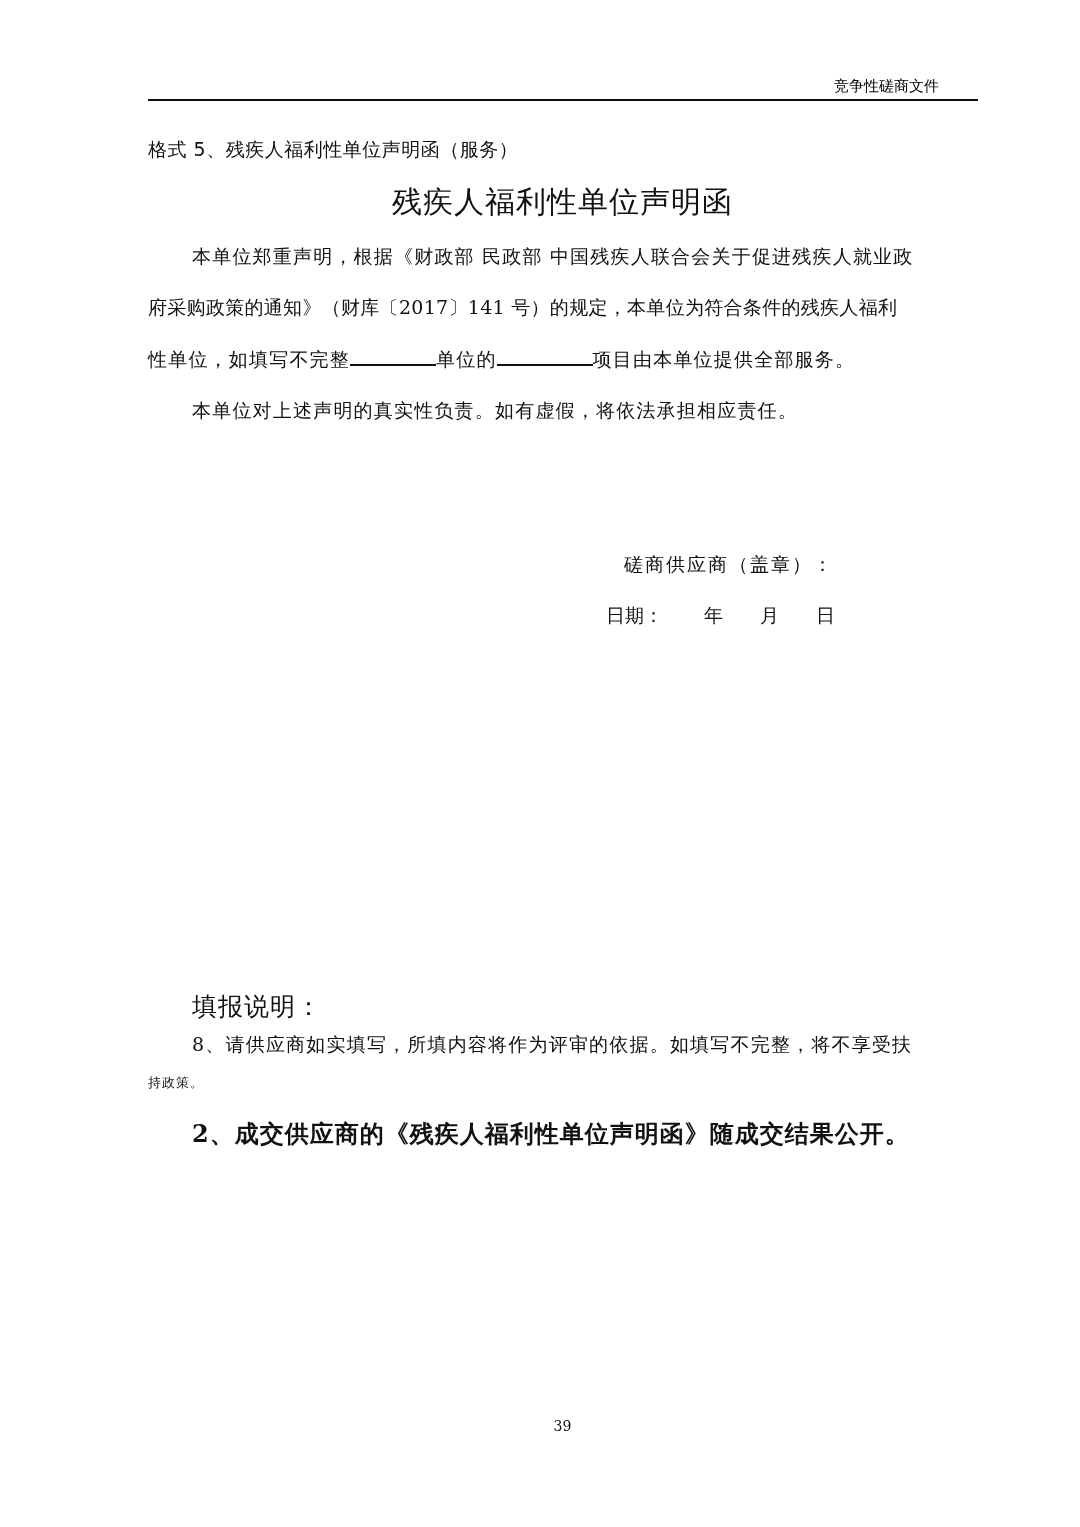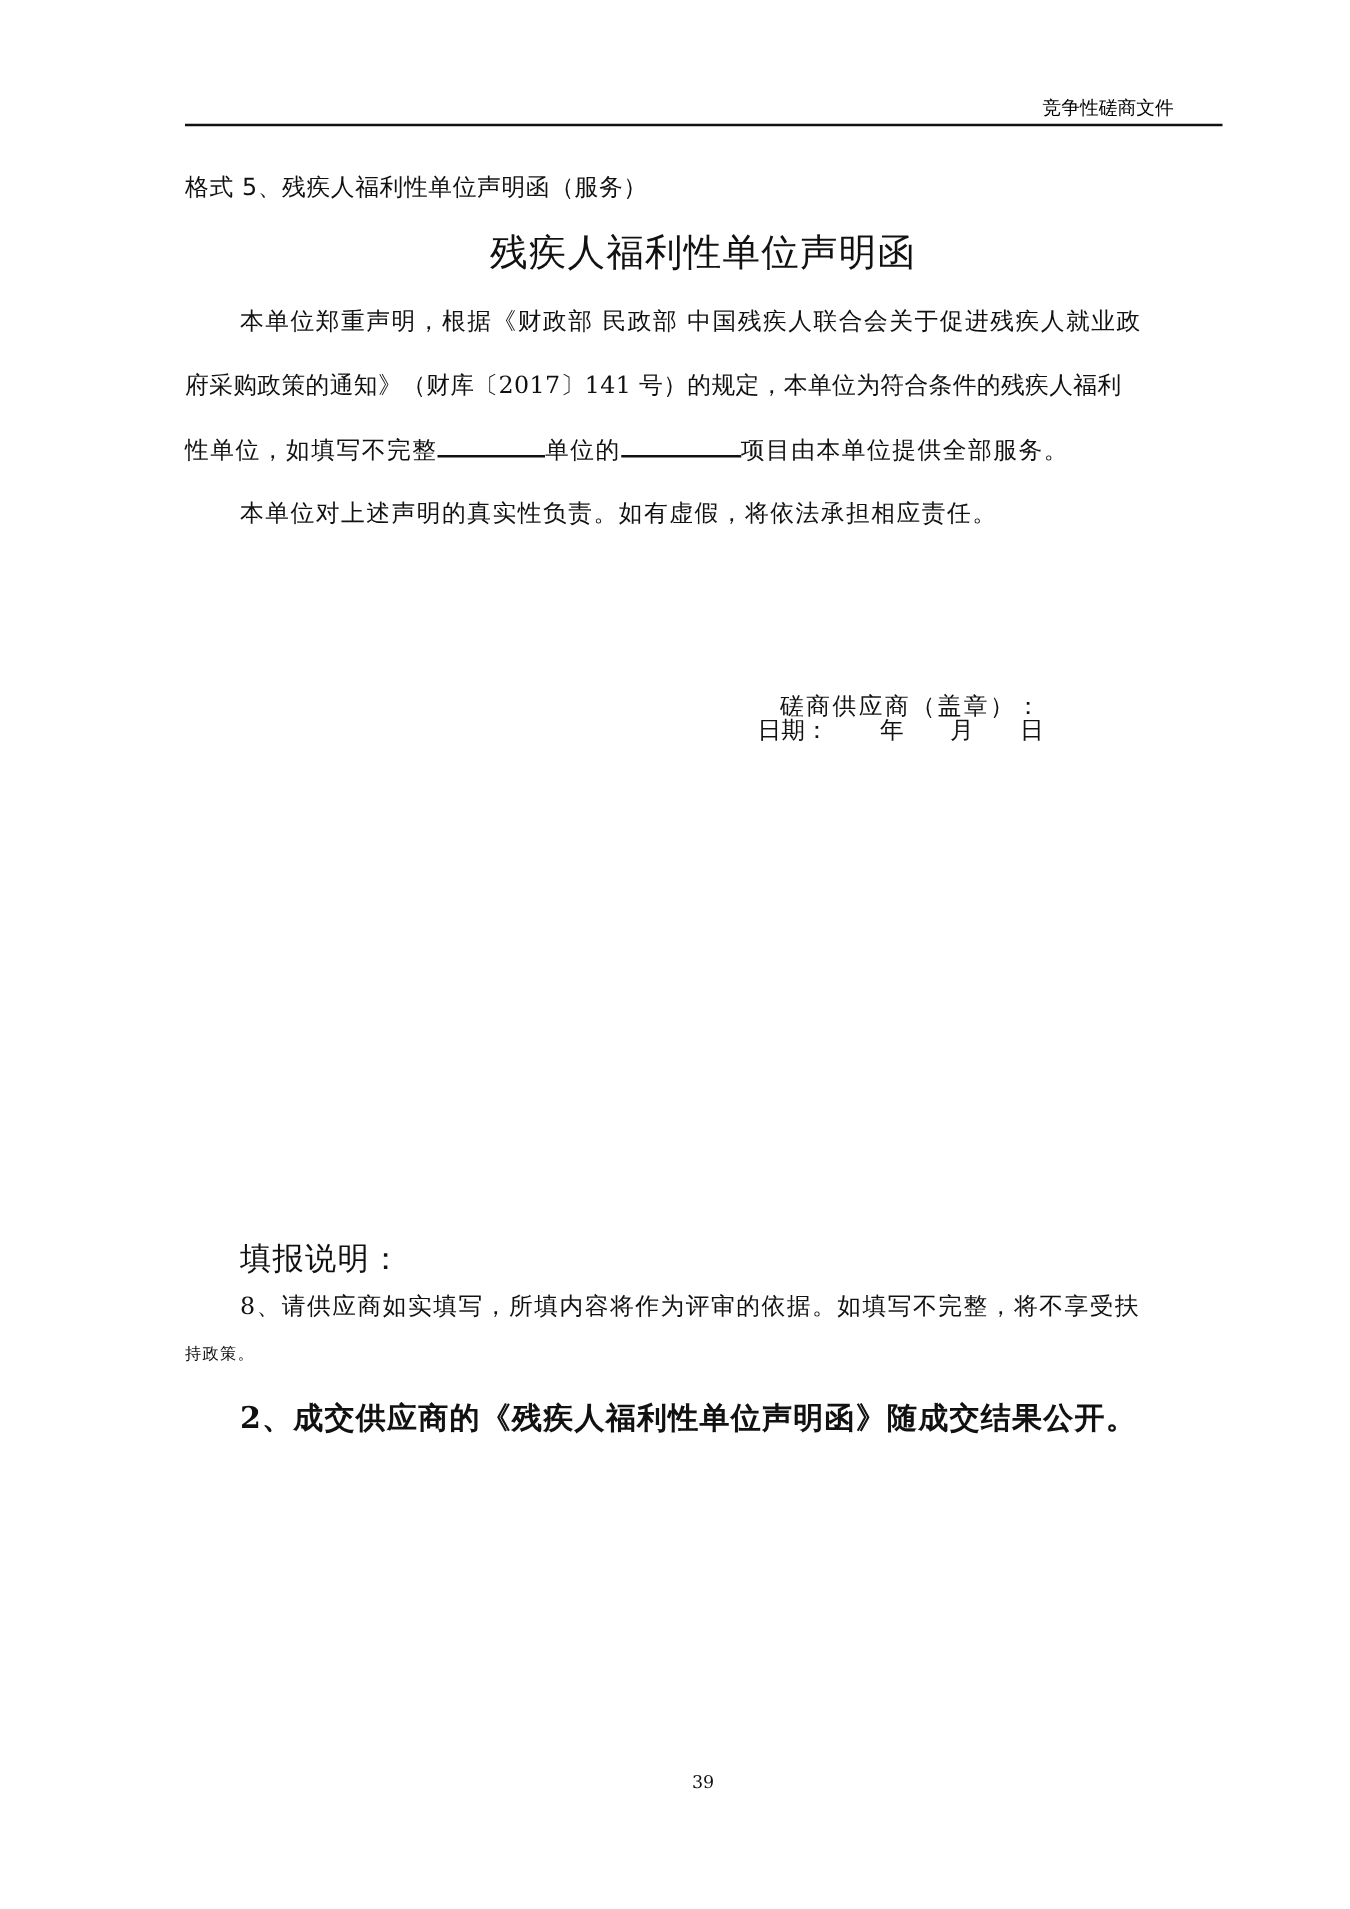--- a/index.html
+++ b/index.html
@@ -14,21 +14,21 @@
                font-family: "DejaVu Sans", "Liberation Sans", sans-serif; letter-spacing: 1px; }
   .para { font-size: 19px; letter-spacing: 1.2px; }
   .p1 { left: 192px; top: 244px; }
   .p2 { left: 148px; top: 295px; letter-spacing: 0.3px; }
   .p3 { left: 148px; top: 346px; }
   .p4 { left: 192px; top: 398px; }
   .blank { display: inline-block; border-bottom: 2px solid #111; height: 18px; vertical-align: baseline; }
   .blank1 { width: 86px; }
   .blank2 { width: 96px; }
   .sig { left: 624px; top: 552px; font-size: 19px; letter-spacing: 2px; }
-  .date { left: 606px; top: 571px; font-size: 19px; }
+  .date { left: 606px; top: 603px; font-size: 19px; }
   .date span { display: inline-block; }
   .notes-h { left: 192px; top: 990px; font-size: 25px; letter-spacing: 1px; }
   .n1 { left: 192px; top: 1032px; font-size: 19px; letter-spacing: 1.2px; }
   .n1b { left: 148px; top: 1074px; font-size: 13px; letter-spacing: 1px; }
   .n2 { left: 192px; top: 1118px; font-size: 24px; letter-spacing: 1px; font-weight: bold; }
   .page-num { left: 0; width: 1125px; text-align: center; top: 1418px; font-size: 14px; }
 </style>
 </head>
 <body>
 

